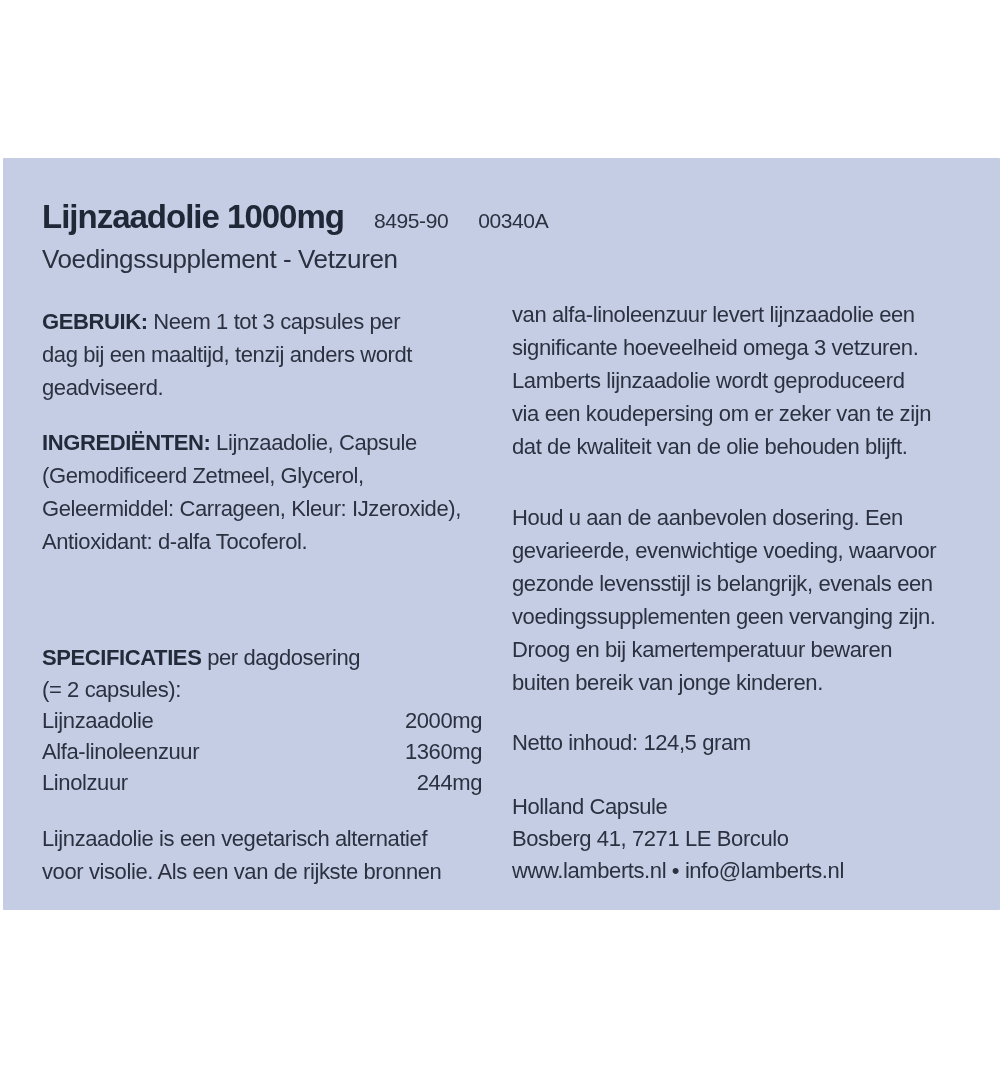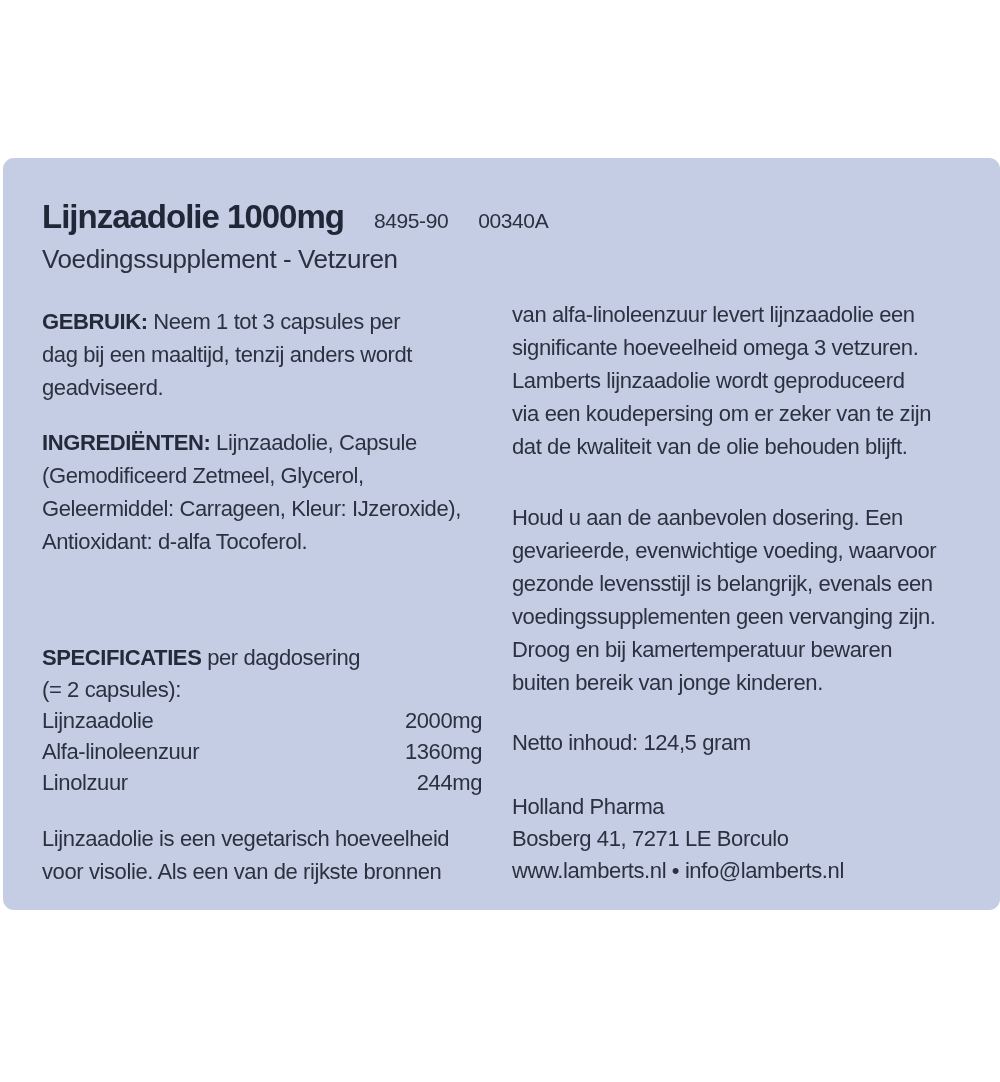--- a/index.html
+++ b/index.html
@@ -15,21 +15,21 @@
     background: #ffffff;
     overflow: hidden;
   }
   .label-panel {
     position: absolute;
     left: 3px;
     top: 158px;
     width: 997px;
     height: 752px;
     background: #c5cde4;
-    border-radius: 11px;
+    border-radius: 1px;
     color: #2b3140;
     letter-spacing: -0.4px;
   }
   .abs { position: absolute; }
 
   
   .title-row {
     left: 39px;
     top: 40px;
     display: flex;
@@ -130,21 +130,21 @@
         <span>Alfa-linoleenzuur</span>
         <span>1360mg</span>
       </div>
       <div class="spec-row">
         <span>Linolzuur</span>
         <span>244mg</span>
       </div>
     </div>
 
     <div class="abs para col-left left-footer">
-      <div>Lijnzaadolie is een vegetarisch hoeveelheid</div>
+      <div>Lijnzaadolie is een vegetarisch alternatief</div>
       <div>voor visolie. Als een van de rijkste bronnen</div>
     </div>
 
     <div class="abs para col-right para1">
       <div>van alfa-linoleenzuur levert lijnzaadolie een</div>
       <div>significante hoeveelheid omega 3 vetzuren.</div>
       <div>Lamberts lijnzaadolie wordt geproduceerd</div>
       <div>via een koudepersing om er zeker van te zijn</div>
       <div>dat de kwaliteit van de olie behouden blijft.</div>
     </div>
@@ -154,19 +154,19 @@
       <div>gevarieerde, evenwichtige voeding, waarvoor</div>
       <div>gezonde levensstijl is belangrijk, evenals een</div>
       <div>voedingssupplementen geen vervanging zijn.</div>
       <div>Droog en bij kamertemperatuur bewaren</div>
       <div>buiten bereik van jonge kinderen.</div>
     </div>
 
     <div class="abs para col-right netto">Netto inhoud: 124,5 gram</div>
 
     <div class="abs para col-right company-block">
-      <div>Holland Pharma</div>
+      <div>Holland Capsule</div>
       <div>Bosberg 41, 7271 LE Borculo</div>
       <div>www.lamberts.nl • info@lamberts.nl</div>
     </div>
 
   </div>
 </div>
 
 </body></html>

